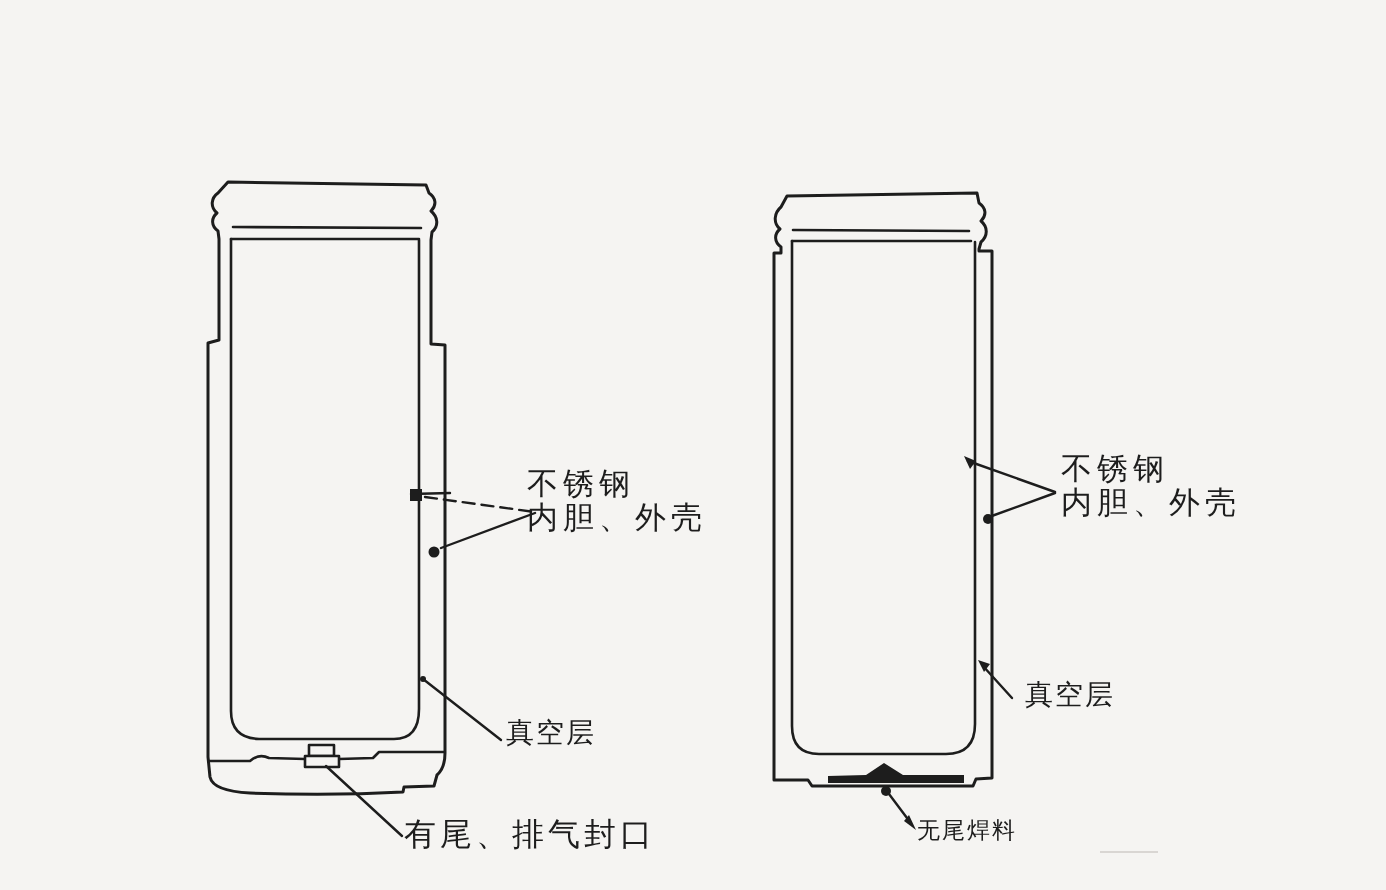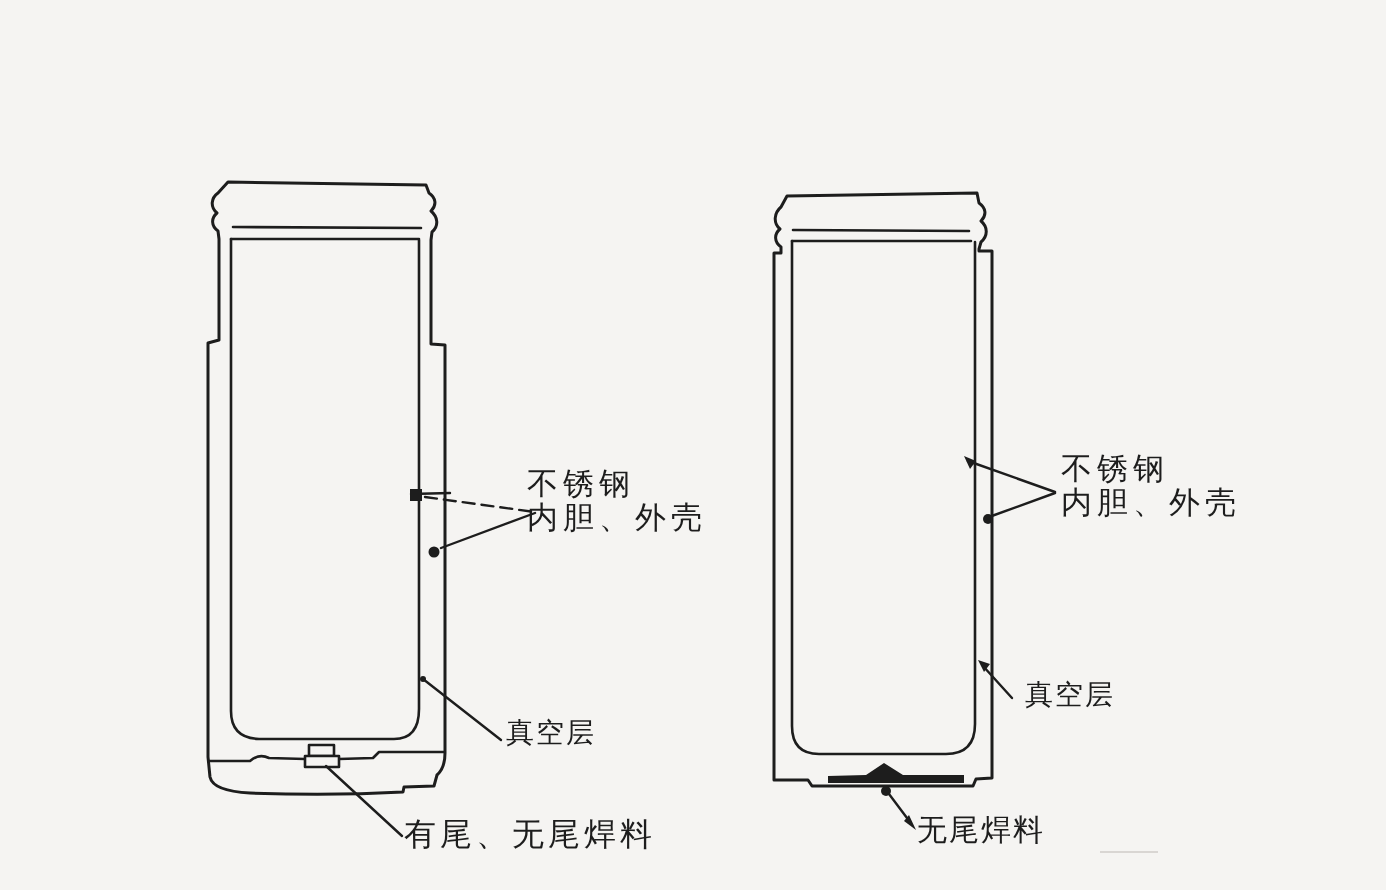--- a/index.html
+++ b/index.html
@@ -17,21 +17,21 @@
   .fill  { fill:var(--ink); stroke:none; }
   .paper { fill:var(--bg); }
   .dashed{ stroke-dasharray:12 7; }
   .label {
     position:absolute; color:var(--ink);
     font-size:31px; letter-spacing:5px; line-height:34px;
     white-space:nowrap; font-weight:500;
   }
   .label.vac  { font-size:28px; letter-spacing:2px; }
   .label.seal { font-size:32px; letter-spacing:4px; }
-  .label.sold { font-size:30px; letter-spacing:2px; }
+  .label.sold { font-size:23px; letter-spacing:2px; }
   .smudge {
     position:absolute; left:1100px; top:851px; width:58px; height:2px;
     background:#cfccc8; opacity:.75;
   }
 </style>
 </head>
 <body>
 
 <div class="stage">
 
@@ -108,18 +108,18 @@
 
   <div class="label" style="left:1061px; top:452px;">
     <div>不锈钢</div>
     <div>内胆、外壳</div>
   </div>
 
   <div class="label vac" style="left:506px; top:716px;">真空层</div>
 
   <div class="label vac" style="left:1025px; top:678px;">真空层</div>
 
-  <div class="label seal" style="left:404px; top:817px;">有尾、无尾焊料</div>
+  <div class="label seal" style="left:404px; top:817px;">有尾、排气封口</div>
 
   <div class="label sold" style="left:917px; top:813px;">无尾焊料</div>
 
   <div class="smudge"></div>
 </div>
 
 </body></html>

